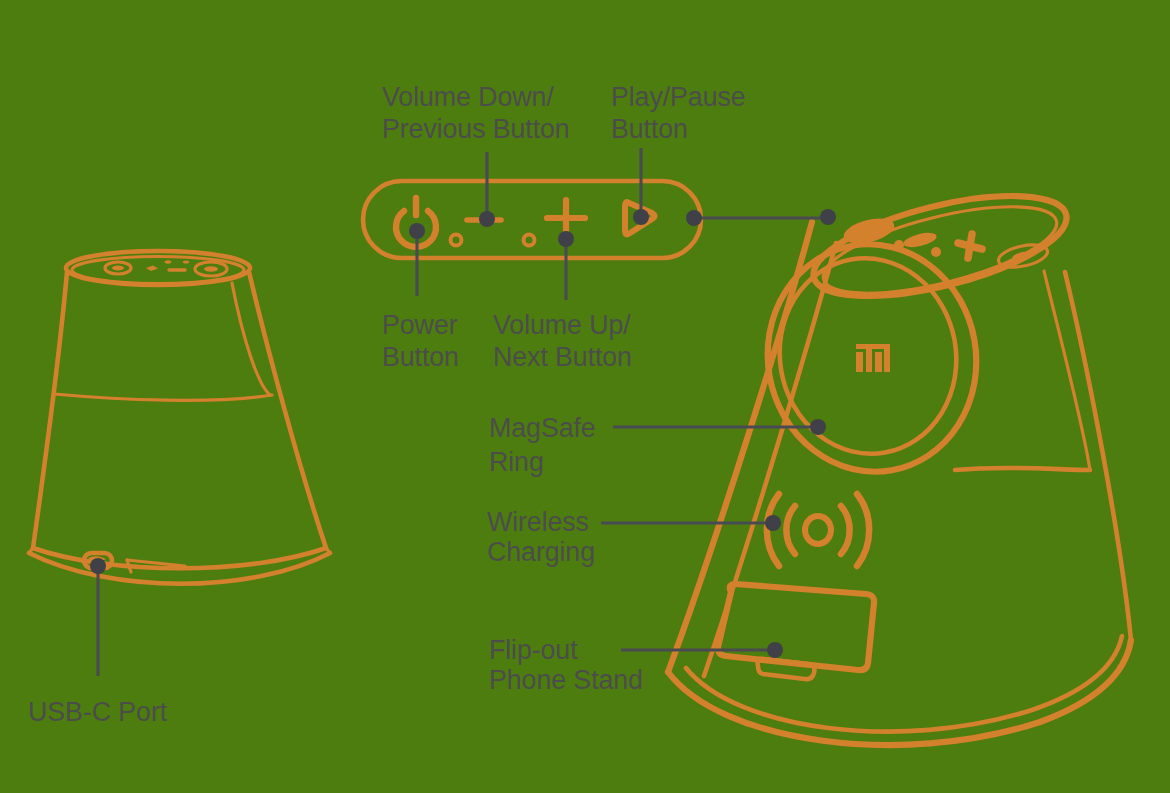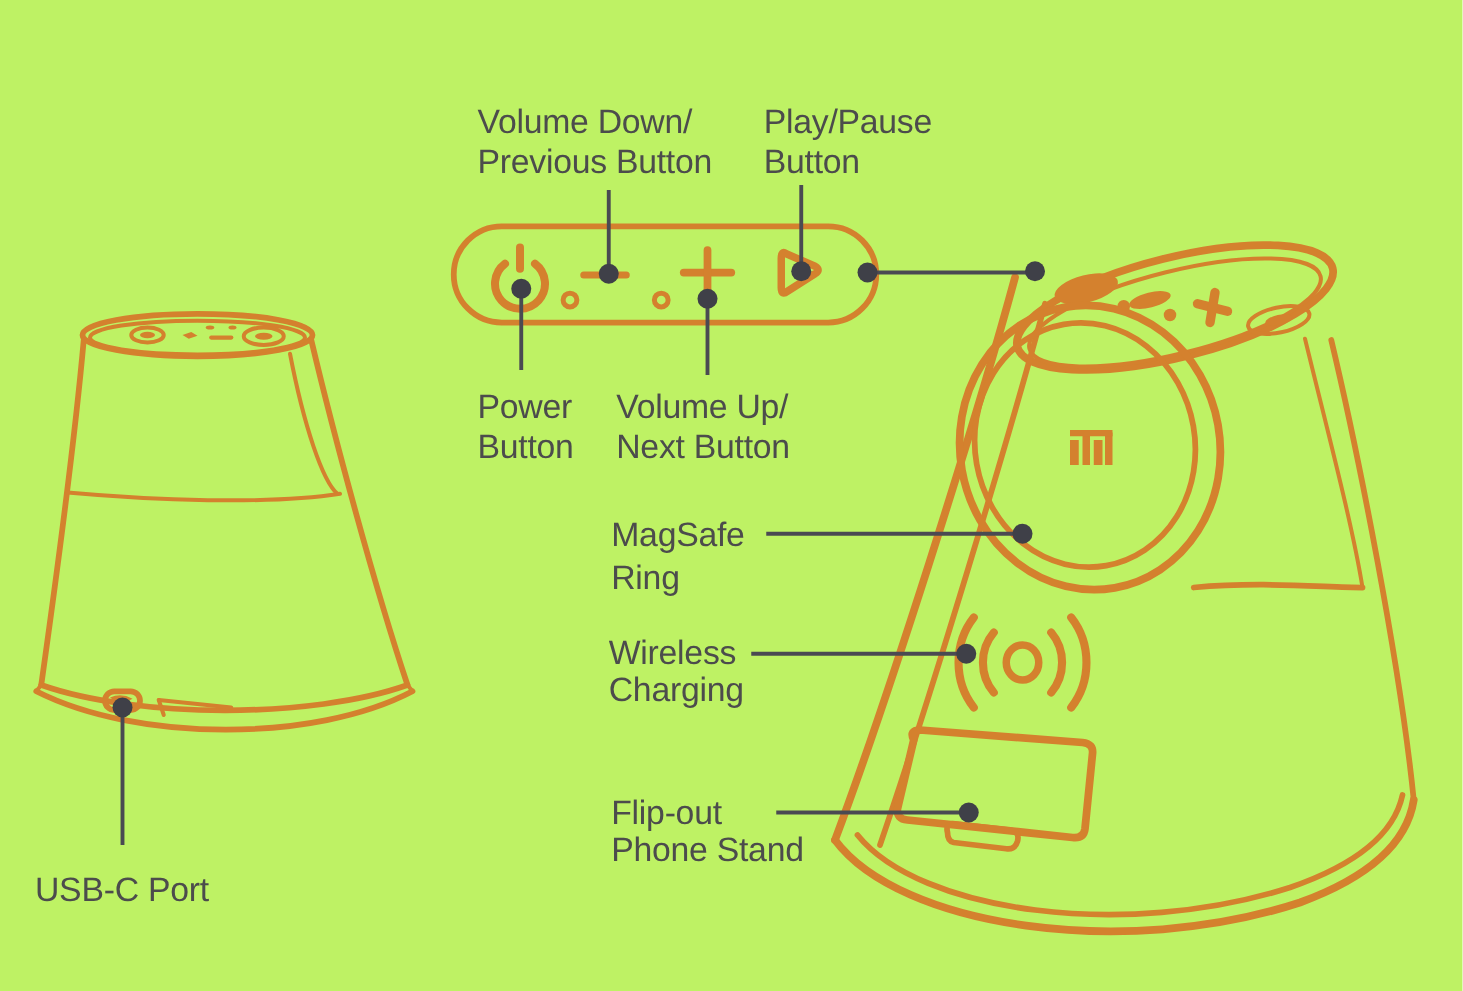--- a/index.html
+++ b/index.html
@@ -11,21 +11,21 @@
   body {
     width: 1170px;
     height: 793px;
     font-family: "Liberation Sans", sans-serif;
     overflow: hidden;
   }
   #diagram-root {
     position: relative;
     width: 1170px;
     height: 793px;
-    background: #bef264;
+    background: #4d7c0f;
   }
   svg.diagram {
     display: block;
     width: 1170px;
     height: 793px;
   }
   .label-text {
     font-family: "Liberation Sans", sans-serif;
     font-size: 27px;
     fill: #4c4c4c;

